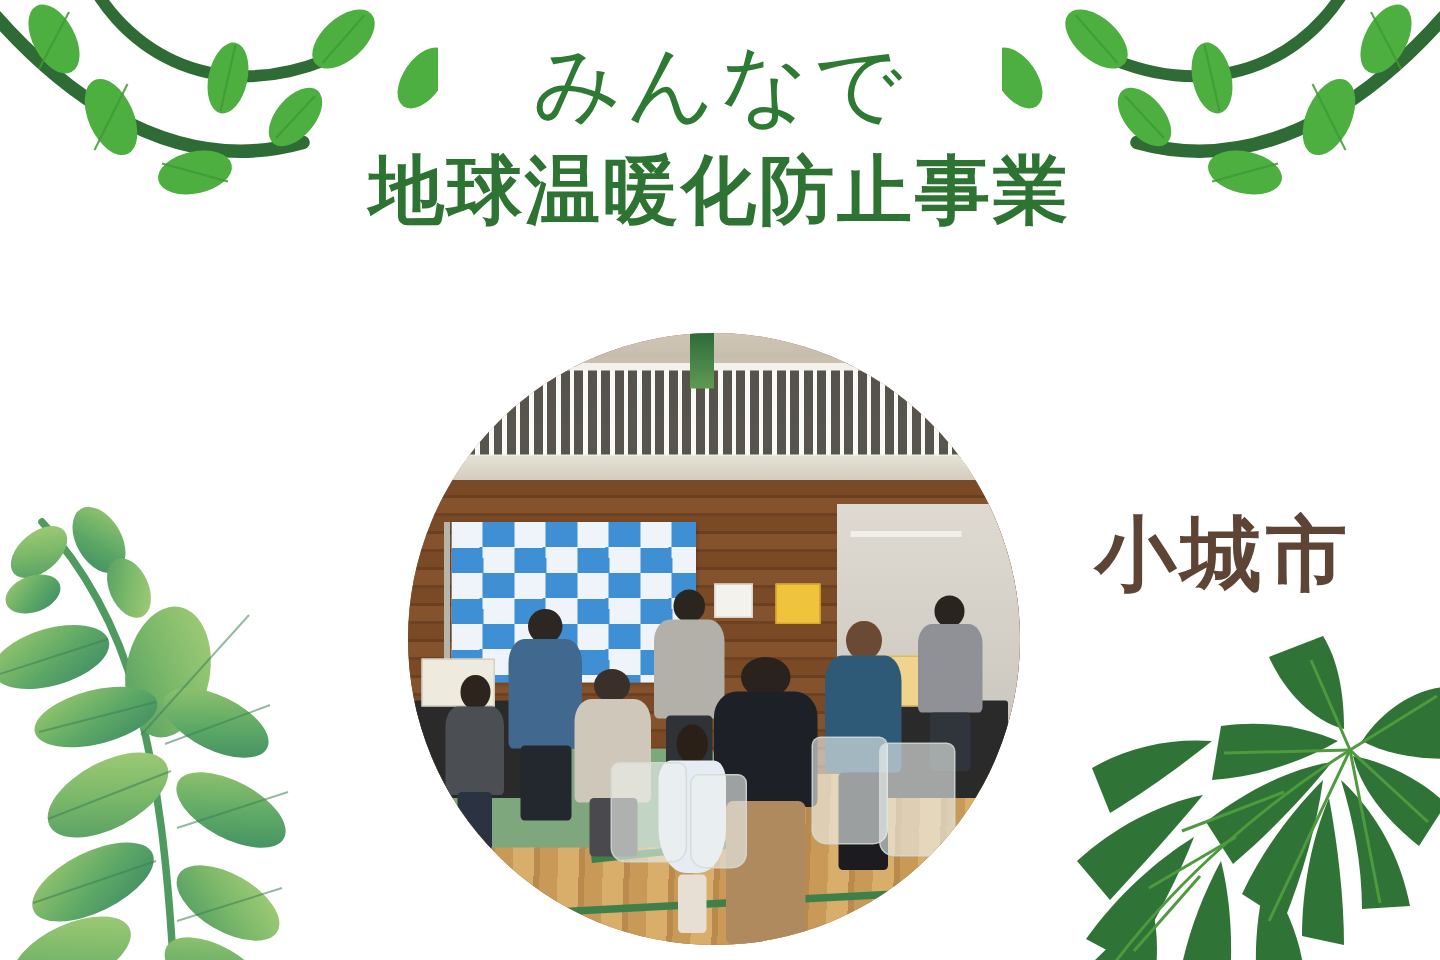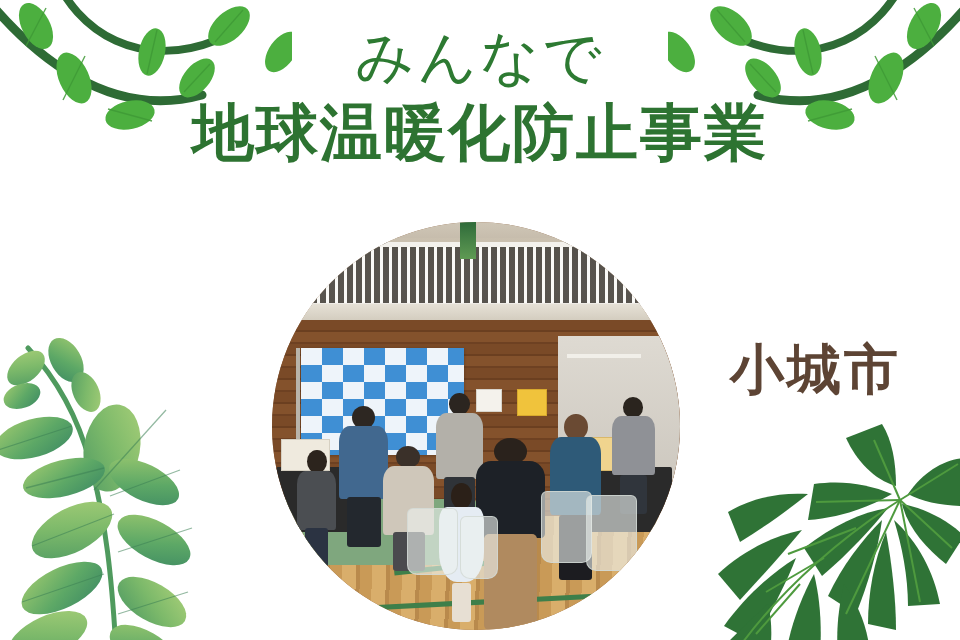--- a/index.html
+++ b/index.html
@@ -62,21 +62,21 @@
   }
   .headline .line1 {
     display: block;
     font-size: 58px;
     font-weight: 400;
     letter-spacing: 3px;
     margin-bottom: 16px;
   }
   .headline .line2 {
     display: block;
-    font-size: 62px;
+    font-size: 50px;
     font-weight: 700;
     letter-spacing: 2px;
   }
 
   
   .city-name {
     position: absolute;
     left: 730px;
     top: 334px;
     font-size: 54px;

